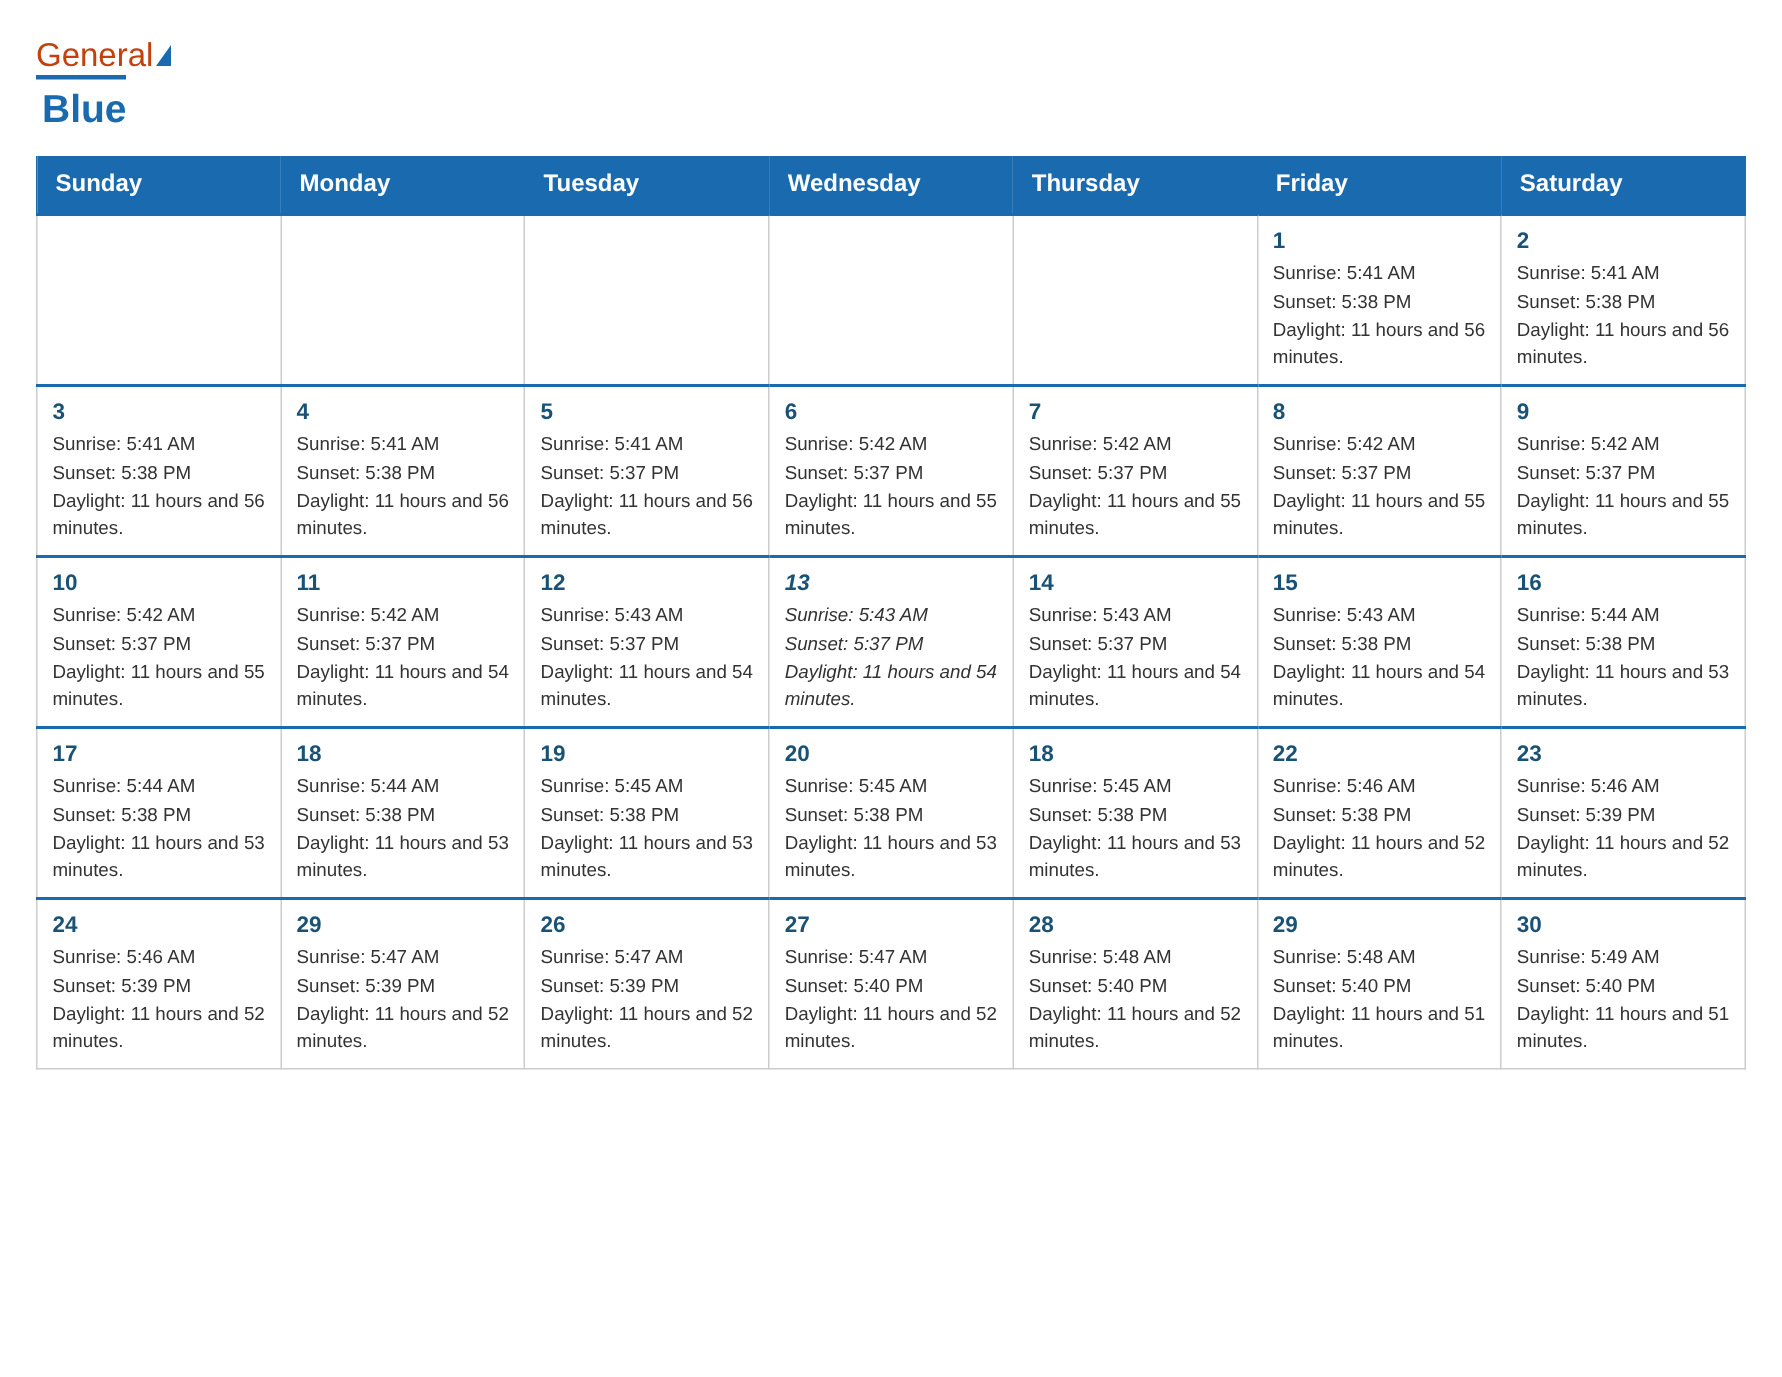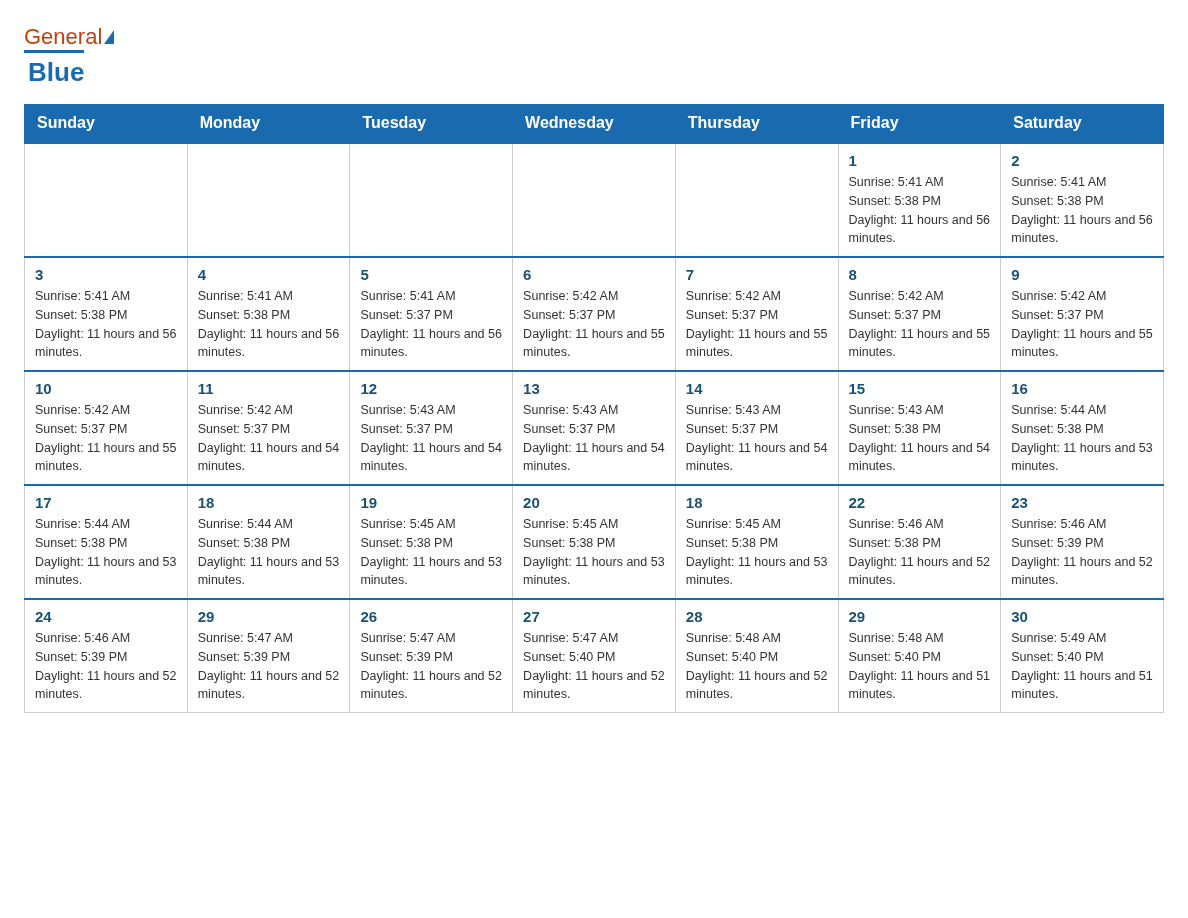--- a/index.html
+++ b/index.html
@@ -203,21 +203,21 @@
           <div class="day-info" style="white-space: pre-line;">Sunrise: 5:42 AM
 Sunset: 5:37 PM
 Daylight: 11 hours and 54 minutes.</div>
         </td>
         <td style="border-top: 2px solid rgb(26, 106, 175);">
           <span class="day-number">12</span>
           <div class="day-info" style="white-space: pre-line;">Sunrise: 5:43 AM
 Sunset: 5:37 PM
 Daylight: 11 hours and 54 minutes.</div>
         </td>
-        <td style="border-top: 2px solid rgb(26, 106, 175);">
+        <td style="border-top: 2px solid rgb(26, 106, 175); font-style: italic;">
           <span class="day-number">13</span>
           <div class="day-info" style="white-space: pre-line;">Sunrise: 5:43 AM
 Sunset: 5:37 PM
 Daylight: 11 hours and 54 minutes.</div>
         </td>
         <td style="border-top: 2px solid rgb(26, 106, 175);">
           <span class="day-number">14</span>
           <div class="day-info" style="white-space: pre-line;">Sunrise: 5:43 AM
 Sunset: 5:37 PM
 Daylight: 11 hours and 54 minutes.</div>

